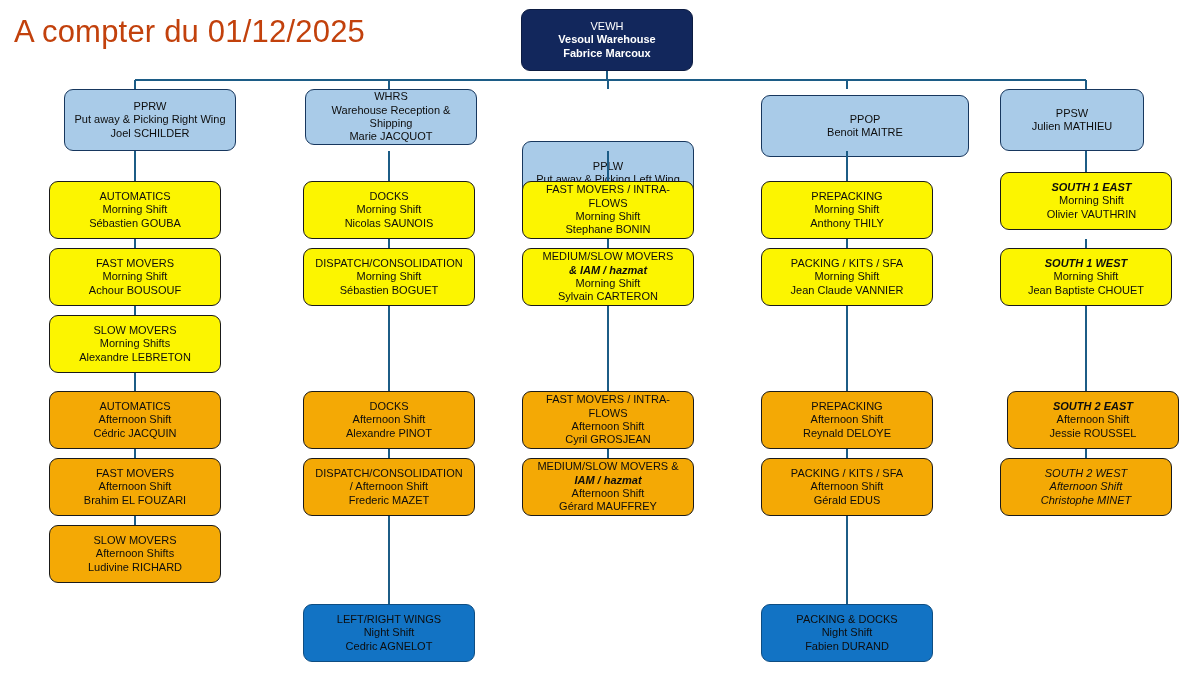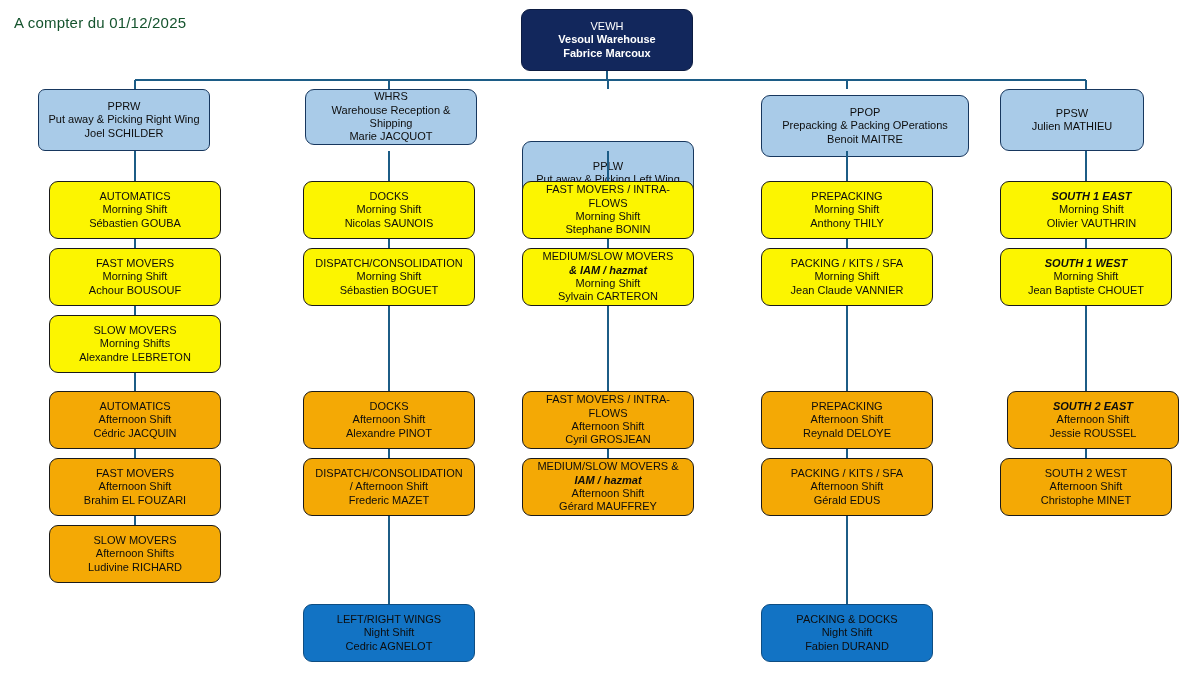--- a/index.html
+++ b/index.html
@@ -12,22 +12,22 @@
     position: relative;
     width: 1200px;
     height: 682px;
     background: #ffffff;
     overflow: hidden;
   }
   #title {
     position: absolute;
     left: 14px;
     top: 14px;
-    font-size: 15px;
-    color: #14532d;
+    font-size: 31px;
+    color: #c2410c;
     letter-spacing: 0.2px;
     white-space: nowrap;
   }
   .node {
     position: absolute;
     border: 1.6px solid #17375e;
     border-radius: 9px;
     display: flex;
     flex-direction: column;
     align-items: center;
@@ -63,21 +63,21 @@
   <div id="title">A compter du 01/12/2025</div>
   <div id="nodes">
       <div class="node root" style="left: 521px; top: 9px; width: 172px; height: 62px;">
         <span class="ln code">VEWH</span>
         <span class="ln ">Vesoul Warehouse</span>
         <span class="ln ">Fabrice Marcoux</span>
       </div>
       <div class="conn" style="left: 606.2px; top: 71px; width: 1.6px; height: 9px;"></div>
       <div class="conn" style="left: 135px; top: 79.2px; width: 951px; height: 1.6px;"></div>
       <div class="conn" style="left: 134.2px; top: 80px; width: 1.6px; height: 9px;"></div>
-      <div class="node lvl2" style="left: 38px; top: 89px; width: 172px; height: 62px; border-radius: 7px;">
+      <div class="node lvl2" style="left: 64px; top: 89px; width: 172px; height: 62px;">
         <span class="ln code">PPRW</span>
         <span class="ln ">Put away &amp; Picking Right Wing</span>
         <span class="ln ">Joel SCHILDER</span>
       </div>
       <div class="conn" style="left: 134.2px; top: 151px; width: 1.6px; height: 30px;"></div>
       <div class="node morning" style="left: 49px; top: 181px; width: 172px; height: 58px;">
         <span class="ln ">AUTOMATICS</span>
         <span class="ln ">Morning Shift</span>
         <span class="ln ">Sébastien GOUBA</span>
       </div>
@@ -175,21 +175,20 @@
       <div class="conn" style="left: 607.2px; top: 449px; width: 1.6px; height: 9px;"></div>
       <div class="node afternoon" style="left: 522px; top: 458px; width: 172px; height: 58px;">
         <span class="ln ">MEDIUM/SLOW MOVERS &amp;</span>
         <span class="ln ital">IAM /  hazmat</span>
         <span class="ln ">Afternoon Shift</span>
         <span class="ln ">Gérard MAUFFREY</span>
       </div>
       <div class="conn" style="left: 846.2px; top: 80px; width: 1.6px; height: 9px;"></div>
       <div class="node lvl2" style="left: 761px; top: 95px; width: 208px; height: 62px;">
         <span class="ln code">PPOP</span>
-        <span class="ln ">Prepacking &amp; Packing OPerations</span>
         <span class="ln ">Benoit MAITRE</span>
       </div>
       <div class="conn" style="left: 846.2px; top: 151px; width: 1.6px; height: 30px;"></div>
       <div class="node morning" style="left: 761px; top: 181px; width: 172px; height: 58px;">
         <span class="ln ">PREPACKING</span>
         <span class="ln ">Morning Shift</span>
         <span class="ln ">Anthony THILY</span>
       </div>
       <div class="conn" style="left: 846.2px; top: 239px; width: 1.6px; height: 9px;"></div>
       <div class="node morning" style="left: 761px; top: 248px; width: 172px; height: 58px;">
@@ -214,37 +213,37 @@
         <span class="ln ">PACKING &amp; DOCKS</span>
         <span class="ln ">Night Shift</span>
         <span class="ln ">Fabien DURAND</span>
       </div>
       <div class="conn" style="left: 1085.2px; top: 80px; width: 1.6px; height: 9px;"></div>
       <div class="node lvl2" style="left: 1000px; top: 89px; width: 144px; height: 62px;">
         <span class="ln code">PPSW</span>
         <span class="ln ">Julien MATHIEU</span>
       </div>
       <div class="conn" style="left: 1085.2px; top: 151px; width: 1.6px; height: 30px;"></div>
-      <div class="node morning" style="left: 1000px; top: 181px; width: 172px; height: 58px; padding-left: 16px;">
+      <div class="node morning" style="left: 1000px; top: 172px; width: 172px; height: 58px; padding-left: 16px;">
         <span class="ln ital">SOUTH 1 EAST</span>
         <span class="ln ">Morning Shift</span>
         <span class="ln ">Olivier VAUTHRIN</span>
       </div>
       <div class="conn" style="left: 1085.2px; top: 239px; width: 1.6px; height: 9px;"></div>
       <div class="node morning" style="left: 1000px; top: 248px; width: 172px; height: 58px;">
         <span class="ln ital">SOUTH 1 WEST</span>
         <span class="ln ">Morning Shift</span>
         <span class="ln ">Jean Baptiste CHOUET</span>
       </div>
       <div class="conn" style="left: 1085.2px; top: 306px; width: 1.6px; height: 85px;"></div>
       <div class="node afternoon" style="left: 1000px; top: 391px; width: 172px; height: 58px; margin-left: 7px;">
         <span class="ln ital">SOUTH 2 EAST</span>
         <span class="ln ">Afternoon Shift</span>
         <span class="ln ">Jessie ROUSSEL</span>
       </div>
       <div class="conn" style="left: 1085.2px; top: 449px; width: 1.6px; height: 9px;"></div>
-      <div class="node afternoon" style="left: 1000px; top: 458px; width: 172px; height: 58px;">
+      <div class="node afternoon" style="left: 1000px; top: 458px; width: 172px; height: 58px; font-style: italic;">
         <span class="ln ">SOUTH 2 WEST</span>
         <span class="ln ">Afternoon Shift</span>
         <span class="ln ">Christophe MINET</span>
       </div>
     </div>
 </div>
 
 </body></html>

